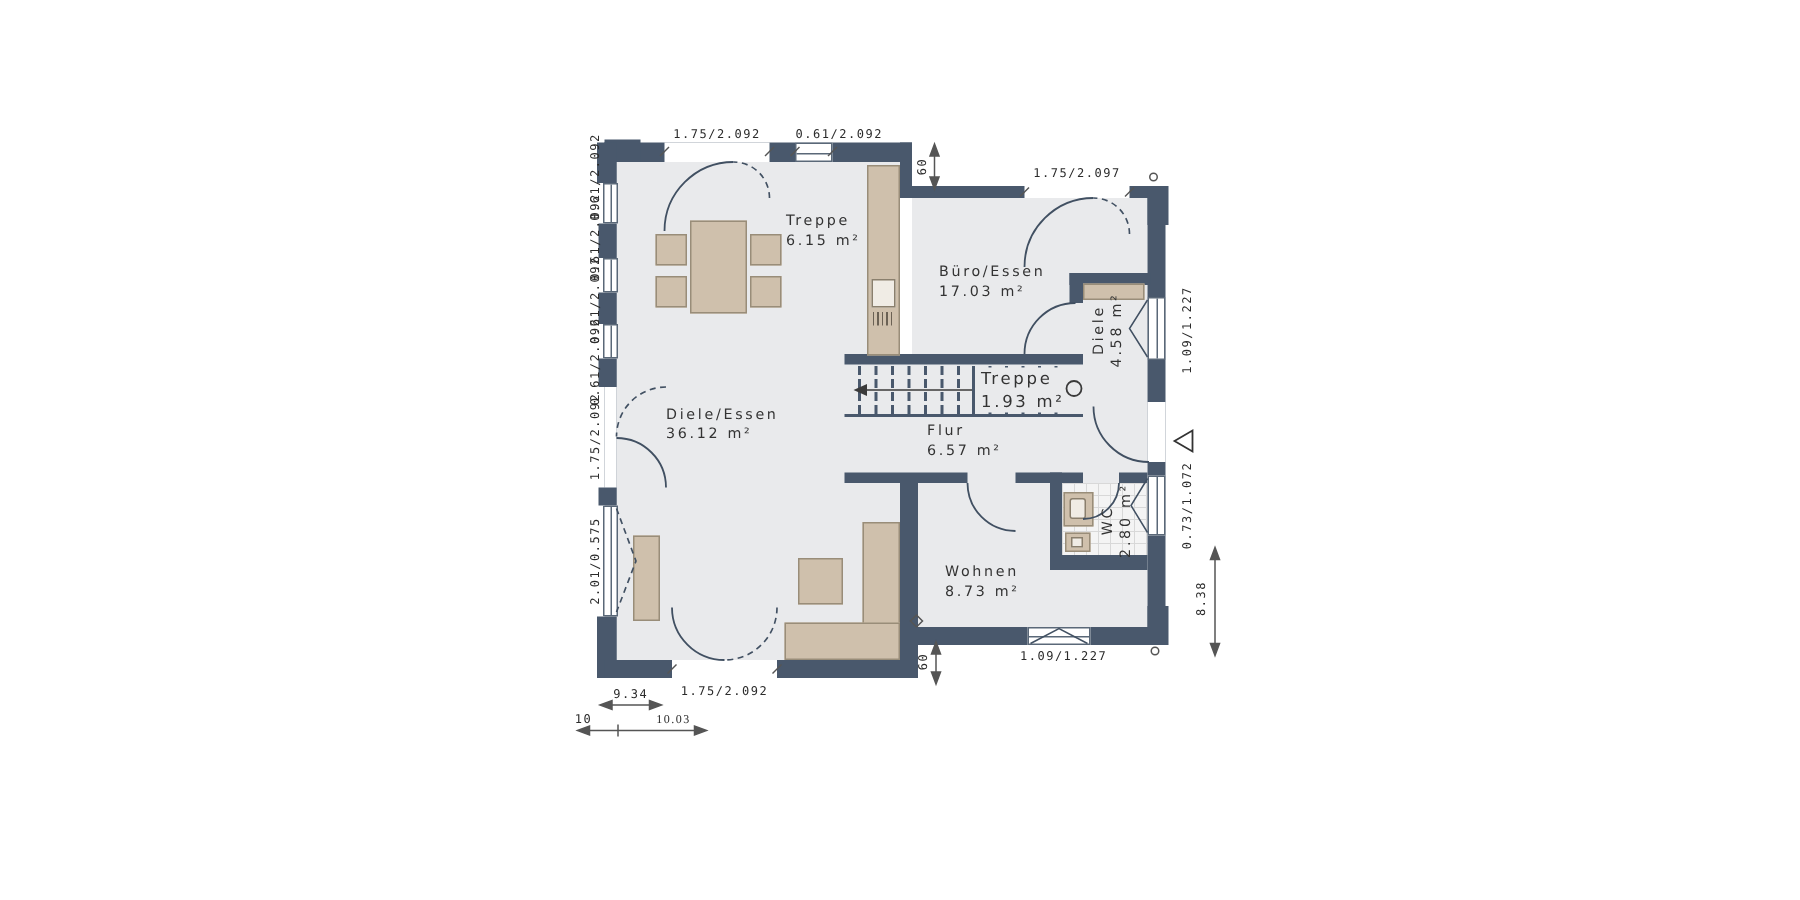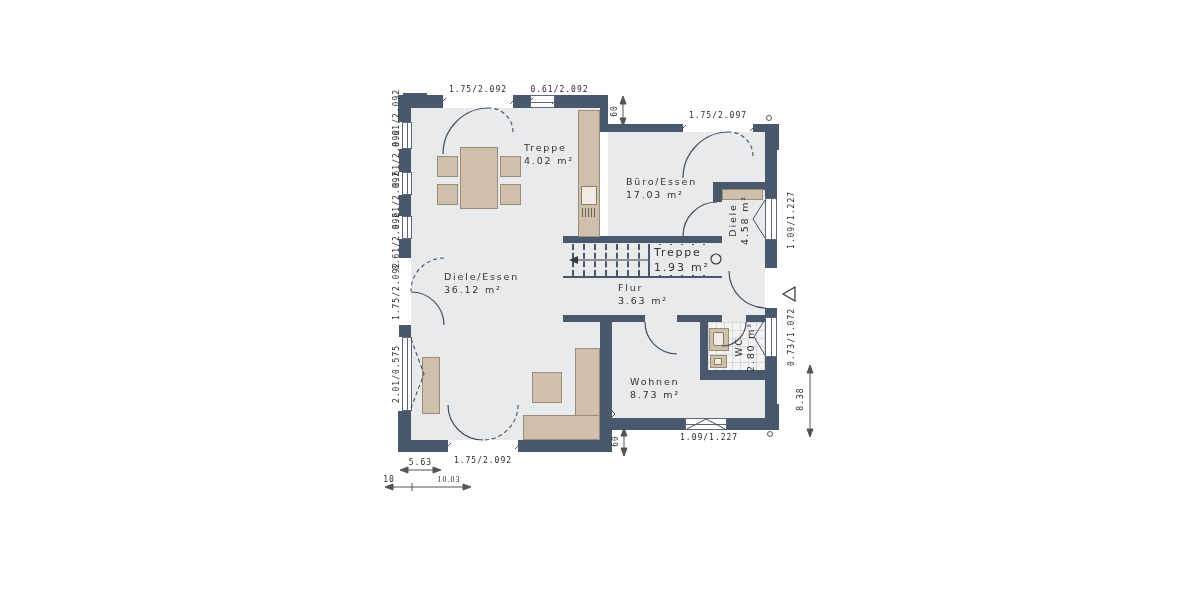--- a/index.html
+++ b/index.html
@@ -200,33 +200,33 @@
       <line x1="552" y1="104" x2="558" y2="98"></line>
       <line x1="680" y1="131" x2="686" y2="125"></line>
       <line x1="750" y1="131" x2="756" y2="125"></line>
       <line x1="445" y1="449" x2="451" y2="443"></line>
       <line x1="515" y1="449" x2="521" y2="443"></line>
     </g>
   </svg>
 
   <div class="room-label" style="left:524px;top:142px;">
     <div>Treppe</div>
-    <div>4.02 m²</div>
+    <div>6.15 m²</div>
   </div>
   <div class="room-label" style="left:626px;top:176px;">
     <div>Büro/Essen</div>
     <div>17.03 m²</div>
   </div>
   <div class="room-label" style="left:444px;top:271px;">
     <div>Diele/Essen</div>
     <div>36.12 m²</div>
   </div>
   <div class="room-label" style="left:618px;top:282px;">
     <div>Flur</div>
-    <div>3.63 m²</div>
+    <div>6.57 m²</div>
   </div>
   <div class="room-label" style="left:630px;top:376px;">
     <div>Wohnen</div>
     <div>8.73 m²</div>
   </div>
   <div class="room-label" style="left:654px;top:246px;font-size:11px;">
     <div>Treppe</div>
     <div>1.93 m²</div>
   </div>
 
@@ -241,21 +241,21 @@
     </div>
   <div class="room-label rot" style="left:711px;top:341px;">
       <span>2.80 m²</span>
     </div>
 
   <div class="dim" style="left:443px;top:85px;width:70px;">1.75/2.092</div>
   <div class="dim" style="left:527px;top:85px;width:65px;">0.61/2.092</div>
   <div class="dim" style="left:683px;top:111px;width:70px;">1.75/2.097</div>
   <div class="dim" style="left:448px;top:456px;width:70px;">1.75/2.092</div>
   <div class="dim" style="left:680px;top:433px;width:52px;">1.09/1.227</div>
-  <div class="dim" style="left:398px;top:458px;width:45px;">5.63</div>
+  <div class="dim" style="left:398px;top:458px;width:45px;">9.34</div>
   <div class="dim" style="left:378px;top:475px;width:22px;">10</div>
   <div class="dim" style="left:428px;top:475px;width:42px;font-family:Liberation Serif, serif;">10.03</div>
 
   <div class="dim rot" style="left:356px;top:112px;">0.61/2.092</div>
   <div class="dim rot" style="left:356px;top:152px;">0.61/2.092</div>
   <div class="dim rot" style="left:356px;top:194px;">0.61/2.092</div>
   <div class="dim rot" style="left:356px;top:235px;">0.61/2.092</div>
   <div class="dim rot" style="left:356px;top:285px;">1.75/2.092</div>
   <div class="dim rot" style="left:356px;top:368px;">2.01/0.575</div>
 

